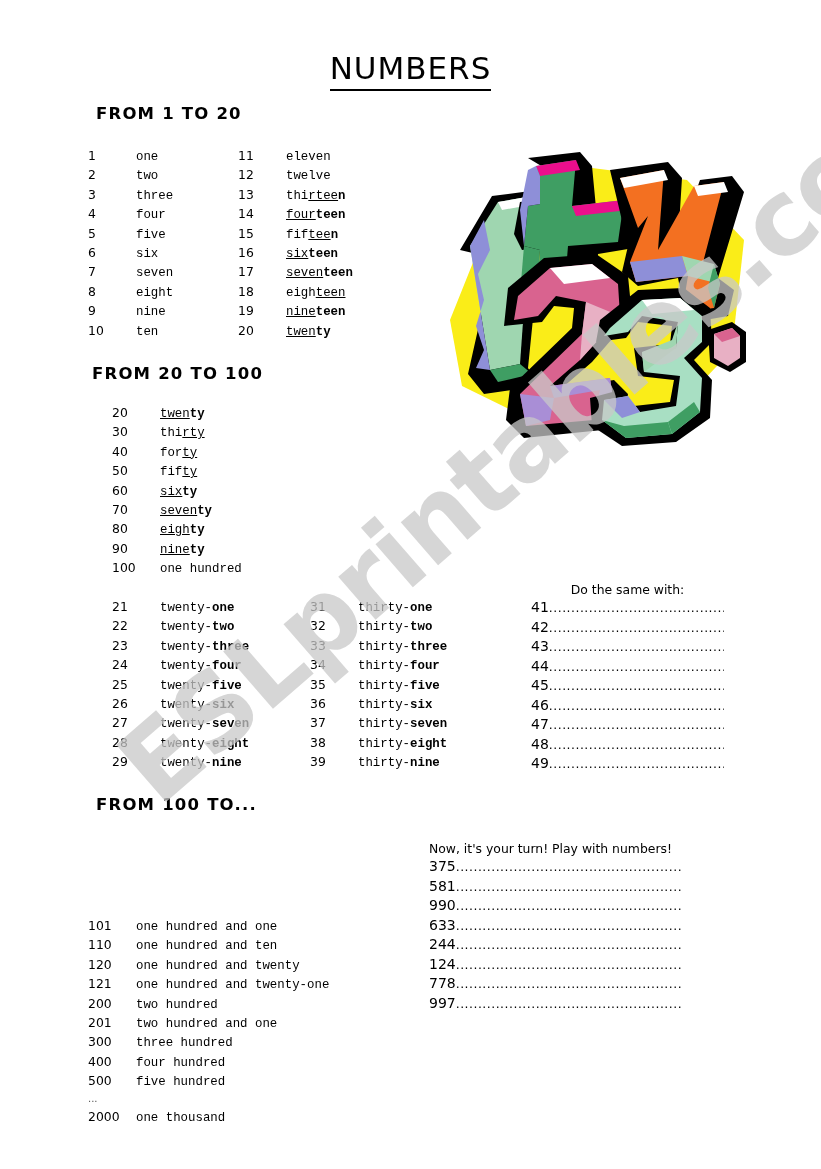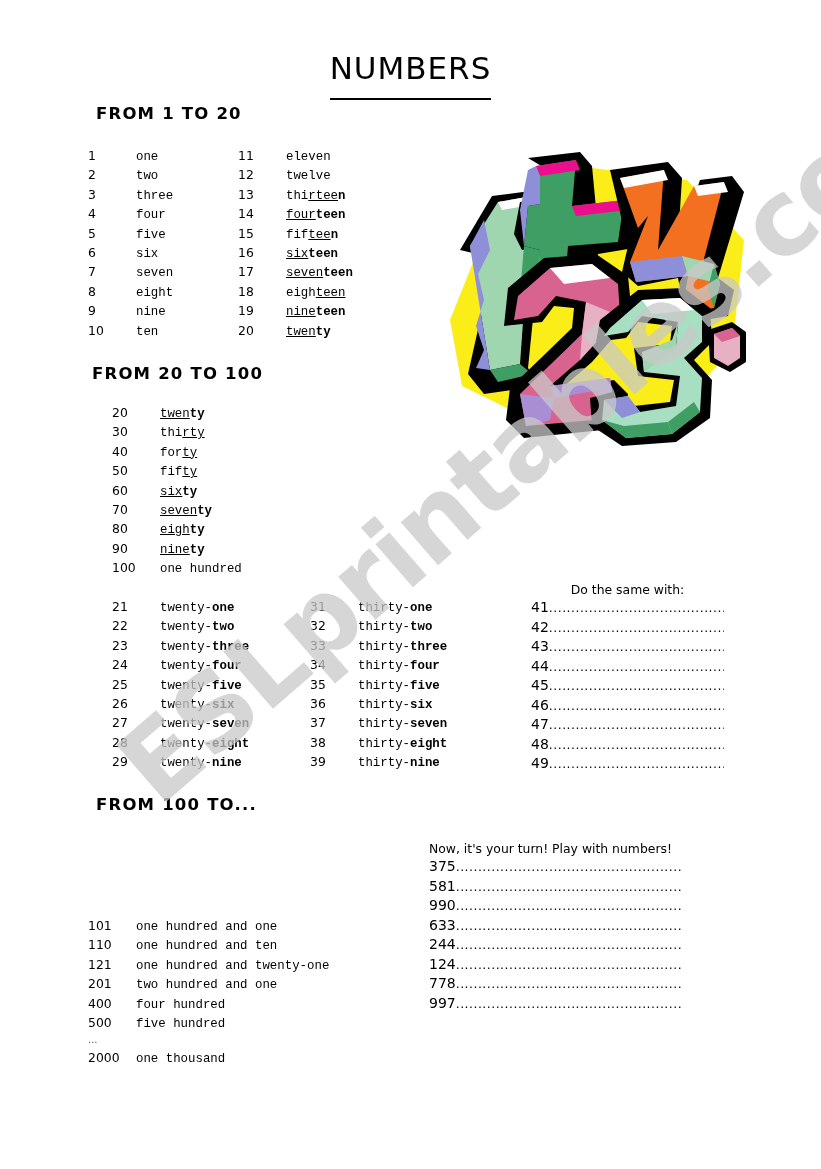--- a/index.html
+++ b/index.html
@@ -52,21 +52,21 @@
     text-align: center;
     z-index: 2;
   }
   #title span {
     font-family: "DejaVu Sans", sans-serif;
     font-size: 31px;
     font-weight: 500;
     letter-spacing: 1px;
     color: #000;
     border-bottom: 2.5px solid #000;
-    padding-bottom: 12px;
+    padding-bottom: 3px;
   }
 
   
   .section-heading {
     position: absolute;
     font-family: "DejaVu Sans", sans-serif;
     font-size: 16.5px;
     font-weight: bold;
     letter-spacing: 1.2px;
     color: #000;
@@ -481,26 +481,38 @@
   <div class="num-list" style="left:88px; top:874px;margin-top:44px;">
     <div class="num-row">
       <span class="numeral">101</span>
       <span class="word">one hundred and one</span>
     </div>
     <div class="num-row">
       <span class="numeral">110</span>
       <span class="word">one hundred and ten</span>
     </div>
     <div class="num-row">
+      <span class="numeral">120</span>
+      <span class="word">one hundred and twenty</span>
+    </div>
+    <div class="num-row">
       <span class="numeral">121</span>
       <span class="word">one hundred and twenty-one</span>
     </div>
     <div class="num-row">
+      <span class="numeral">200</span>
+      <span class="word">two hundred</span>
+    </div>
+    <div class="num-row">
       <span class="numeral">201</span>
       <span class="word">two hundred and one</span>
+    </div>
+    <div class="num-row">
+      <span class="numeral">300</span>
+      <span class="word">three hundred</span>
     </div>
     <div class="num-row">
       <span class="numeral">400</span>
       <span class="word">four hundred</span>
     </div>
     <div class="num-row">
       <span class="numeral">500</span>
       <span class="word">five hundred</span>
     </div>
     <div class="num-row ellipsis">

